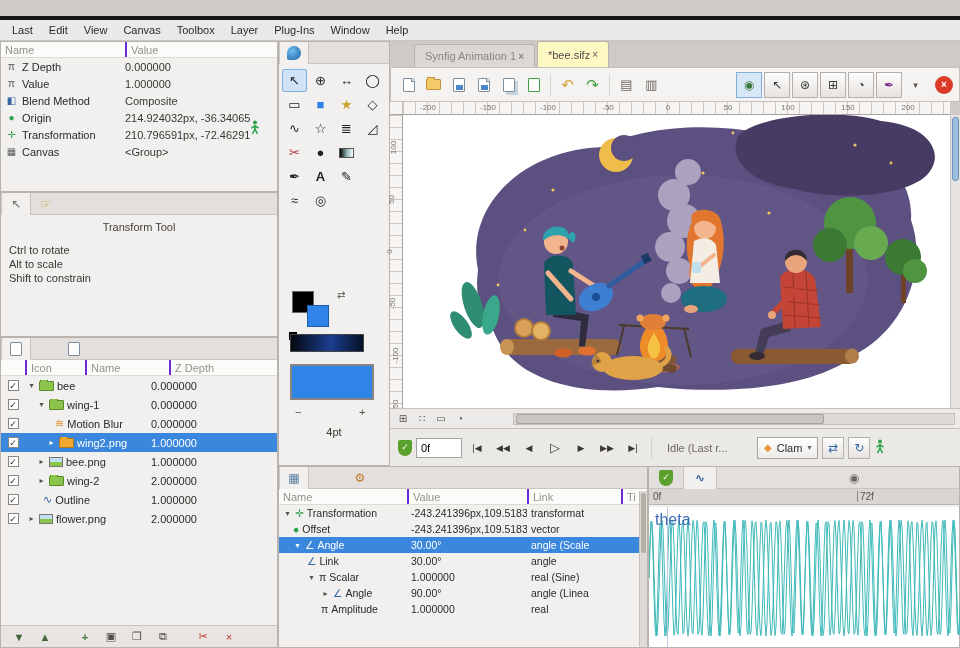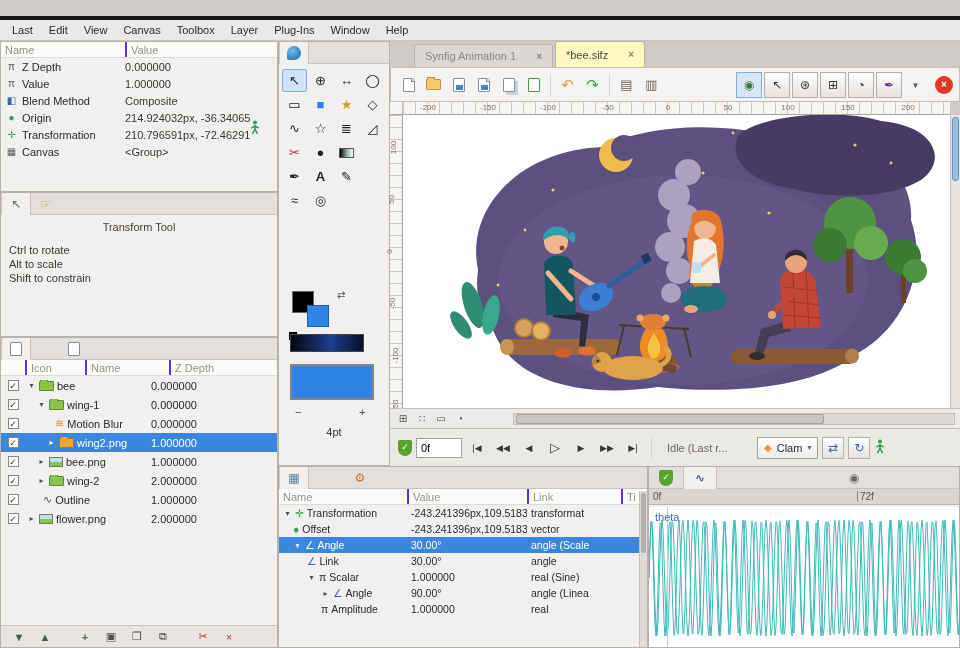--- a/index.html
+++ b/index.html
@@ -64,21 +64,21 @@
 #swatch-fill{position:absolute;left:28px;top:263px;width:22px;height:22px;background:#2f84e8;border:1px solid #1a5fae}
 #swap-colors{position:absolute;left:58px;top:247px;font-size:10px;color:#55504b}
 #reset-colors{position:absolute;left:10px;top:290px;width:8px;height:8px;background:#000;box-shadow:4px 4px 0 #2f84e8}
 #grad-swatch{position:absolute;left:11px;top:292px;width:74px;height:18px;background:linear-gradient(90deg,#05070f,#1b3f8f 55%,#061129);border:1px solid #444}
 #fill-big{position:absolute;left:11px;top:322px;width:84px;height:36px;background:#2f84e8;border:2px solid #8a857f}
 #bw-minus{position:absolute;left:16px;top:364px;color:#55504b}
 #bw-plus{position:absolute;left:80px;top:364px;color:#55504b}
 #bw-size{position:absolute;left:0;top:384px;width:100%;text-align:center;color:#3a3733}
 
 #cv-tabs{position:absolute;left:390px;top:41px;width:570px;height:26px;display:flex;align-items:flex-end;padding-left:24px;gap:2px}
-.cvtab{height:23px;display:flex;align-items:center;gap:20px;padding:8px 10px;border:1px solid #b9b3ad;border-bottom:none;border-radius:3px 3px 0 0;background:#dbd7d3;color:#8b867f;font-size:11px}
+.cvtab{height:23px;display:flex;align-items:center;gap:2px;padding:8px 10px;border:1px solid #b9b3ad;border-bottom:none;border-radius:3px 3px 0 0;background:#dbd7d3;color:#8b867f;font-size:11px}
 .cvtab.active{background:#fef9c3;color:#4f4b47;height:26px}
 .tclose{font-size:10px;color:#8b867f;font-weight:bold}
 #cv-toolbar{position:absolute;left:390px;top:67px;width:570px;height:35px;background:#f4f3f1;border:1px solid #c5c0bb;display:flex;align-items:center;gap:2px;padding:0 6px}
 .tbb{width:23px;height:26px;display:flex;align-items:center;justify-content:center;border-radius:2px;font-size:13px}
 .vsep{width:1px;height:20px;background:#d5d1cc;margin:0 3px}
 .doc2{position:relative}
 .doc-save:after{content:"";position:absolute;left:2px;bottom:1px;width:7px;height:5px;background:#4a86c8}
 .doc-fold{position:absolute;right:-1px;top:-1px;width:4px;height:4px;background:#cfd9e4;border-left:1px solid #7d8f9e;border-bottom:1px solid #7d8f9e}
 .folder-ico{width:15px;height:11px;background:#f4c96a;border:1px solid #c49339;border-radius:1px;position:relative}
 .folder-ico:before{content:"";position:absolute;top:-3px;left:0;width:6px;height:2px;background:#f4c96a;border:1px solid #c49339;border-bottom:none}
@@ -121,21 +121,21 @@
 #bp-scroll{position:absolute;right:0;top:24px;bottom:0;width:8px;background:#dedbd7;border-left:1px solid #c5c0bb}
 #bp-scroll .thumb{position:absolute;left:1px;top:2px;width:5px;height:60px;background:#b3aea8;border-radius:2px}
 
 #curves{left:648px;top:466px;width:312px;height:182px;border-left:1px solid #b9b3ad}
 #curves .tabstrip .mtab{width:34px}
 .curve-glyph{color:#3465a4;font-weight:bold}
 #curves-timebar{position:relative;height:16px;background:#d9d6d2;border-bottom:1px solid #b9b3ad;font-size:10px;color:#55504b}
 #ct-start{position:absolute;left:4px;top:2px}
 #ct-end{position:absolute;left:208px;top:2px;border-left:1px solid #8a857f;padding-left:2px}
 #wave-area{position:absolute;left:0;top:40px;right:0;bottom:0;background:#fff}
-#theta-label{position:absolute;left:6px;top:4px;color:#3b6db5;font-size:11px;z-index:2}
+#theta-label{position:absolute;left:6px;top:4px;color:#3b6db5;font-size:16px;z-index:2}
 #time-cursor{position:absolute;left:18px;top:0;bottom:0;width:1px;background:#b9c9e2}
 .person-svg{display:inline-block}
 </style>
 </head>
 <body>
 
 <div id="app">
 
   <div id="titlebar">
     <span class="logo"></span>

